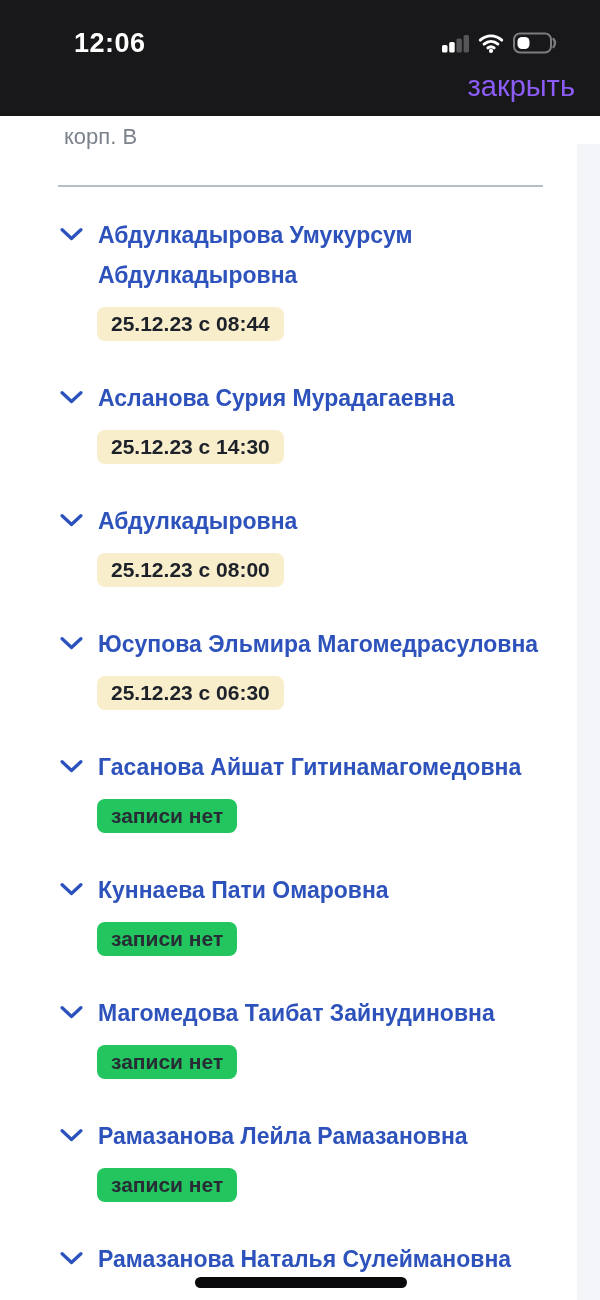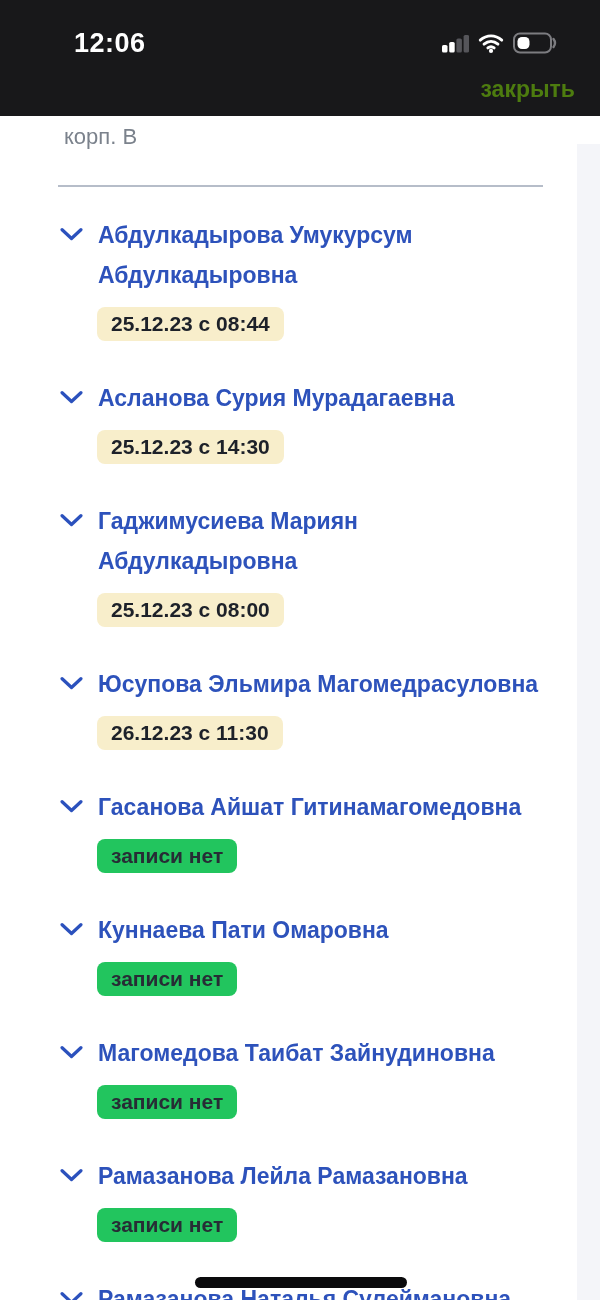--- a/index.html
+++ b/index.html
@@ -25,21 +25,21 @@
     position: absolute; left: 74px; top: 0;
     color: #ffffff; font-size: 27px; font-weight: 700;
     letter-spacing: 0.5px;
   }
   .status-icons {
     position: absolute; right: 42px; top: 4px;
     display: flex; align-items: center; gap: 9px;
   }
   .close-link {
     position: absolute; right: 25px; bottom: 13px;
-    color: #4d7c0f; font-size: 23px; font-weight: 700;
+    color: #8b5cf6; font-size: 29px; font-weight: 400;
     cursor: pointer;
   }
   
   .building-label {
     position: absolute; top: 124px; left: 64px;
     color: #7b828c; font-size: 22px;
     z-index: 1;
   }
   .right-strip {
     position: absolute; top: 144px; right: 0; bottom: 0;
@@ -154,37 +154,36 @@
     </div>
     <span class="badge badge-yellow">25.12.23 с 14:30</span>
   </div>
 
   <div class="patient-item">
     <div class="item-head">
       <svg class="chevron" viewBox="0 0 24 14">
         <polyline points="2.2,2 12,11.2 21.8,2" fill="none" stroke="#2b51bd" stroke-width="3.4" stroke-linecap="round" stroke-linejoin="round"></polyline>
       </svg>
       <div class="patient-name">
-          <div>Гаджимусиева Мариян</div>
           <div>Абдулкадыровна</div>
         </div>
     </div>
     <span class="badge badge-yellow">25.12.23 с 08:00</span>
   </div>
 
   <div class="patient-item">
     <div class="item-head">
       <svg class="chevron" viewBox="0 0 24 14">
         <polyline points="2.2,2 12,11.2 21.8,2" fill="none" stroke="#2b51bd" stroke-width="3.4" stroke-linecap="round" stroke-linejoin="round"></polyline>
       </svg>
       <div class="patient-name">
           <div>Юсупова Эльмира Магомедрасуловна</div>
         </div>
     </div>
-    <span class="badge badge-yellow">26.12.23 с 11:30</span>
+    <span class="badge badge-yellow">25.12.23 с 06:30</span>
   </div>
 
   <div class="patient-item">
     <div class="item-head">
       <svg class="chevron" viewBox="0 0 24 14">
         <polyline points="2.2,2 12,11.2 21.8,2" fill="none" stroke="#2b51bd" stroke-width="3.4" stroke-linecap="round" stroke-linejoin="round"></polyline>
       </svg>
       <div class="patient-name">
           <div>Гасанова Айшат Гитинамагомедовна</div>
         </div>

